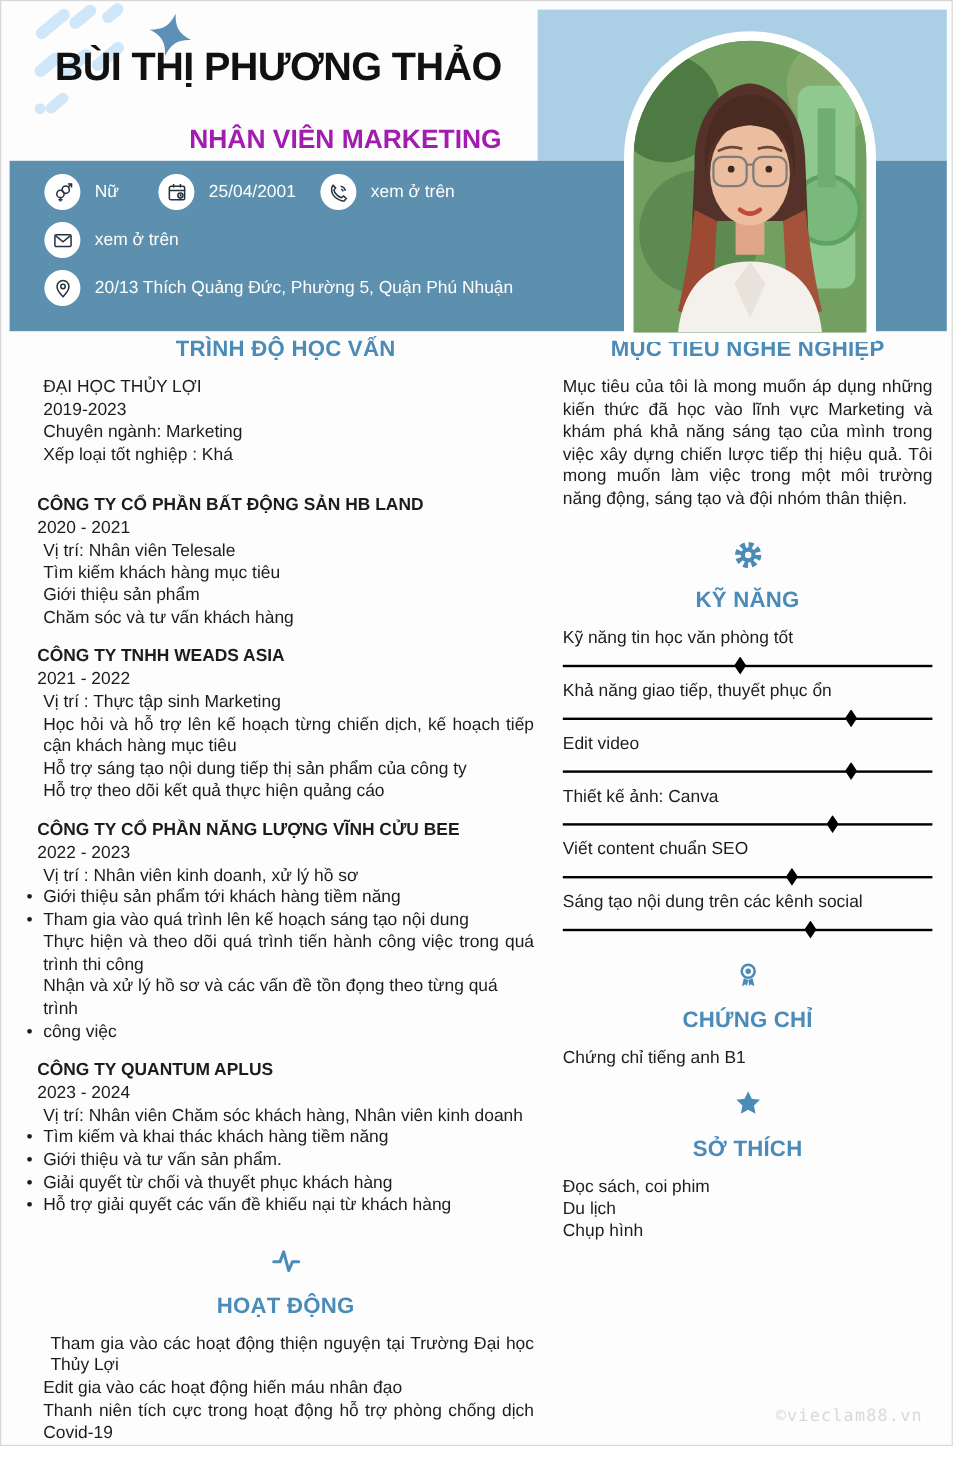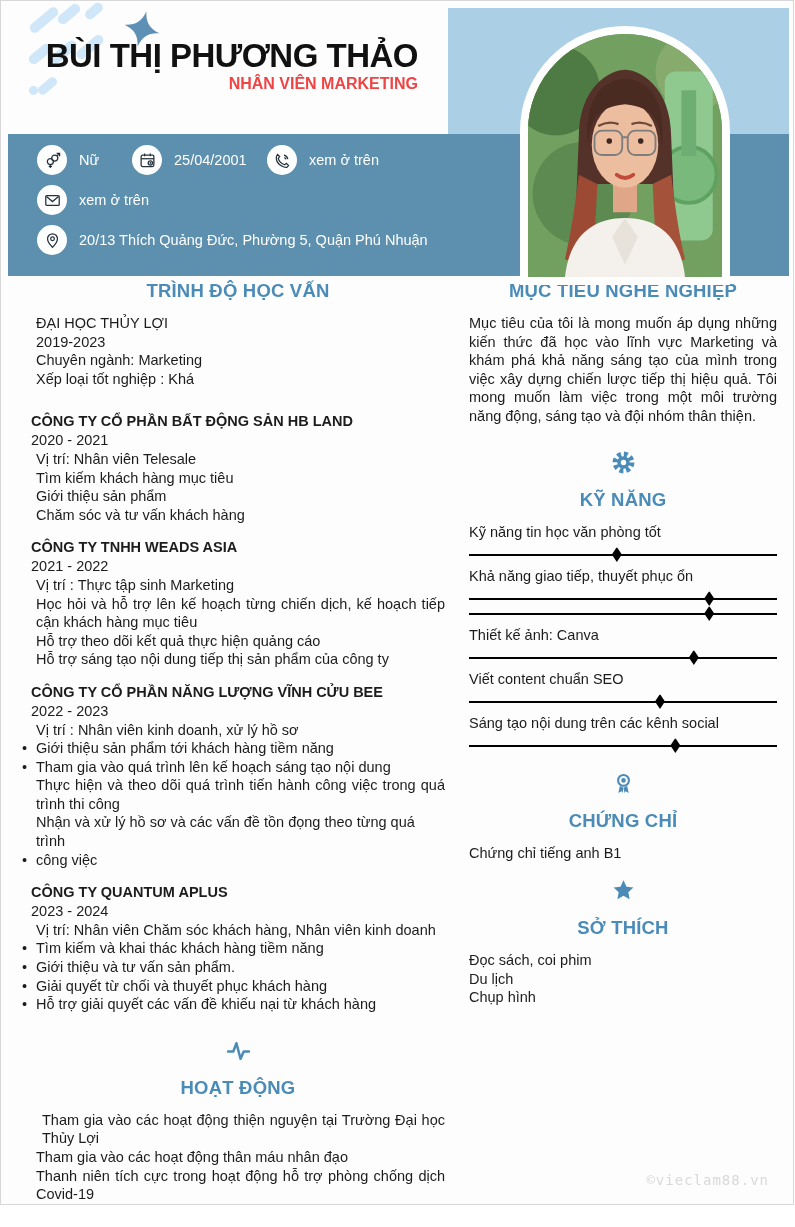--- a/index.html
+++ b/index.html
@@ -22,21 +22,21 @@
   .hero { position:relative; height:210px; }
   .panel-light { position:absolute; left:447px; top:7px; width:341px; height:126px; background:#abcfe5; }
   .band-dark  { position:absolute; left:7px;  top:133px; width:781px; height:142px; background:#5d90ae; }
 
   .deco { position:absolute; background:#cfe7f8; border-radius:8px; transform:rotate(50deg); }
   .deco-dot { position:absolute; width:9px; height:9px; border-radius:50%; background:#cfe7f8; }
   .sparkle { position:absolute; left:123px; top:10px; width:36px; height:36px; color:#5d90b4; transform:rotate(14deg); }
 
   .name-block { position:absolute; left:0; top:36px; width:417px; text-align:right; }
   .cv-name  { font-size:33px; font-weight:bold; color:#111; letter-spacing:-0.5px; white-space:nowrap; }
-  .cv-title { font-size:16px; font-weight:bold; color:#ef4444; margin-top:0; }
+  .cv-title { font-size:22px; font-weight:bold; color:#a21caf; margin-top:28px; }
 
   .contact { position:absolute; left:36px; top:144px; width:400px; color:#fff; font-size:14.5px; }
   .c-row { display:flex; align-items:center; margin-bottom:10px; }
   .c-item { display:flex; align-items:center; }
   .c-icon {
     width:30px; height:30px; border-radius:50%; background:#fff; color:#26323c;
     display:flex; align-items:center; justify-content:center; flex:0 0 30px;
   }
   .c-icon svg { width:17px; height:17px; }
   .c-text { margin-left:12px; white-space:nowrap; }
@@ -241,22 +241,22 @@
           <div class="line detail">Tìm kiếm khách hàng mục tiêu</div>
           <div class="line detail">Giới thiệu sản phẩm</div>
           <div class="line detail">Chăm sóc và tư vấn khách hàng</div>
         </div>
 
         <div class="job">
           <div class="company line">CÔNG TY TNHH WEADS ASIA</div>
           <div class="line">2021 - 2022</div>
           <div class="line detail">Vị trí : Thực tập sinh Marketing</div>
           <div class="line detail just">Học hỏi và hỗ trợ lên kế hoạch từng chiến dịch, kế hoạch tiếp cận khách hàng mục tiêu</div>
+          <div class="line detail">Hỗ trợ sáng tạo nội dung tiếp thị sản phẩm của công ty</div>
           <div class="line detail">Hỗ trợ theo dõi kết quả thực hiện quảng cáo</div>
-          <div class="line detail">Hỗ trợ sáng tạo nội dung tiếp thị sản phẩm của công ty</div>
         </div>
 
         <div class="job">
           <div class="company line">CÔNG TY CỔ PHẦN NĂNG LƯỢNG VĨNH CỬU BEE</div>
           <div class="line">2022 - 2023</div>
           <div class="line detail">Vị trí : Nhân viên kinh doanh, xử lý hồ sơ</div>
           <div class="line detail b">Giới thiệu sản phẩm tới khách hàng tiềm năng</div>
           <div class="line detail b">Tham gia vào quá trình lên kế hoạch sáng tạo nội dung</div>
           <div class="line detail just">Thực hiện và theo dõi quá trình tiến hành công việc trong quá trình thi công</div>
           <div class="line detail">Nhận và xử lý hồ sơ và các vấn đề tồn đọng theo từng quá trình</div>
@@ -277,21 +277,21 @@
       <div class="sec">
         <div class="sec-head">
           <span class="s-icon">
             <svg viewBox="0 0 24 24" fill="none" stroke="currentColor" stroke-width="2.4" stroke-linecap="round" stroke-linejoin="round">
                 <polyline points="2,13 7,13 10,5 14,20 17,13 22,13"></polyline>
               </svg>
           </span>
           <span class="sec-title">HOẠT ĐỘNG</span>
         </div>
         <div class="line just" style="margin-left:11px;">Tham gia vào các hoạt động thiện nguyện tại Trường Đại học Thủy Lợi</div>
-        <div class="line" style="margin-left:5px;">Tham gia vào các hoạt động thân máu nhân đạo</div>
+        <div class="line" style="margin-left:5px;">Edit gia vào các hoạt động hiến máu nhân đạo</div>
         <div class="line just" style="margin-left:5px;">Thanh niên tích cực trong hoạt động hỗ trợ phòng chống dịch Covid-19</div>
       </div>
 
     </div>
 
     <div class="col-right">
 
       <div class="sec">
         <div class="sec-head">
           <span class="s-icon">
@@ -326,20 +326,21 @@
               <span class="skill-marker" style="left: 48%;"></span>
             </div>
         </div>
         <div class="skill">
           <div class="skill-label">Khả năng giao tiếp, thuyết phục ổn</div>
           <div class="skill-line">
               <span class="skill-marker" style="left: 78%;"></span>
             </div>
         </div>
         <div class="skill">
+          <div class="skill-label">Edit video</div>
           <div class="skill-line">
               <span class="skill-marker" style="left: 78%;"></span>
             </div>
         </div>
         <div class="skill">
           <div class="skill-label">Thiết kế ảnh: Canva</div>
           <div class="skill-line">
               <span class="skill-marker" style="left: 73%;"></span>
             </div>
         </div>

